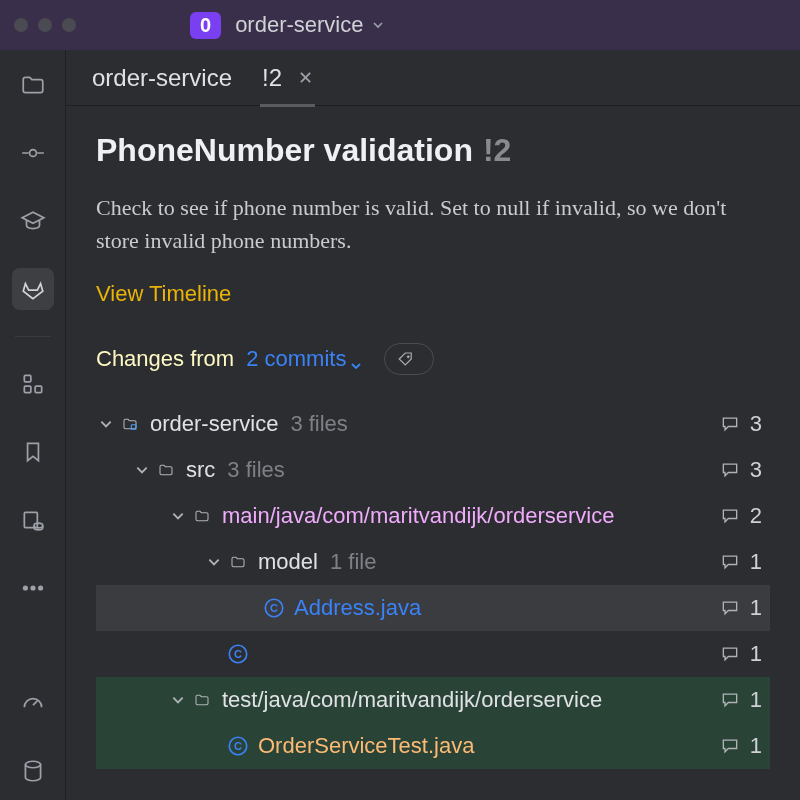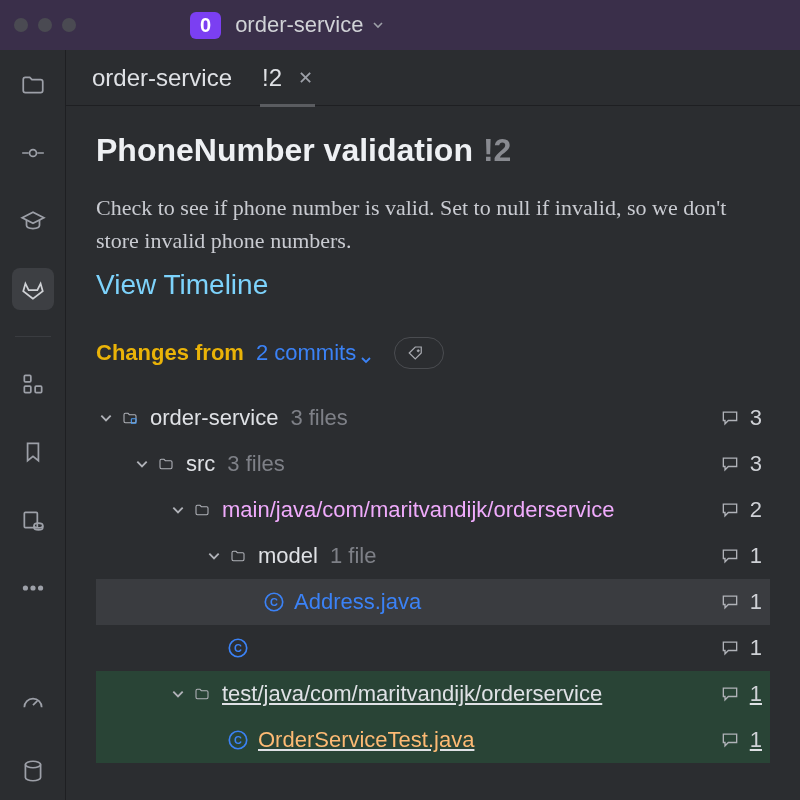--- a/index.html
+++ b/index.html
@@ -30,33 +30,33 @@
   .tabbar { height: 56px; display: flex; align-items: center; padding: 0 24px; gap: 26px; border-bottom: 1px solid #1e1f22; }
   .tab { font-size: 24px; color: #dfe1e5; padding: 14px 2px; position: relative; cursor: pointer; display: inline-flex; align-items: center; gap: 10px; }
   .tab.active::after { content: ""; position: absolute; left: 0; right: 0; bottom: -1px; height: 3px; background: #5a5c60; }
   .tab-close { color: #9da0a8; font-size: 18px; margin-left: 6px; }
 
   
   .mr-panel { padding: 26px 30px 0 30px; overflow: auto; flex: 1; }
   .mr-title { font-size: 32px; font-weight: 700; color: #eef0f3; display: flex; align-items: center; gap: 10px; }
   .mr-id { color: #888a90; font-weight: 600; }
   .mr-desc { margin-top: 22px; font-size: 22px; line-height: 1.5; color: #c9cbd1; max-width: 720px; font-family: Liberation Serif, serif; }
-  .link { color: #7dd3fc; font-size: 28px; margin-top: 12px; display: inline-block; cursor: pointer; }
+  .link { color: #eab308; font-size: 22px; margin-top: 24px; display: inline-block; cursor: pointer; }
 
   .changes-line { margin-top: 36px; display: flex; align-items: center; gap: 12px; font-size: 22px; }
-  .changes-label { font-weight: 700; color: #eab308; }
+  .changes-label { font-weight: 400; color: #fef9c3; }
   .commits-link { color: #3b82f6; cursor: pointer; display: inline-flex; align-items: flex-end; gap: 4px; }
   .branch-chip { margin-left: 10px; border: 1px solid #4a4c50; border-radius: 999px; padding: 6px 18px 6px 12px; display: inline-flex; align-items: center; gap: 10px; font-size: 20px; color: #c9cbd1; cursor: pointer; }
   .branch-chip svg { width: 18px; height: 18px; stroke: #a9abb1; }
 
   
   .tree { margin-top: 26px; font-size: 22px; }
   .row { display: flex; align-items: center; height: 46px; cursor: pointer; padding-right: 8px; }
   .row.selected { background: #3a3c40; }
-  .row.test-added { background: #294436; text-decoration: underline; }
+  .row.test-added { background: #294436; }
   .row .indent { display: inline-block; }
   .chev-cell { width: 20px; display: flex; align-items: center; justify-content: center; }
   .chev-cell svg { width: 14px; height: 14px; stroke: #b0b2b8; }
   .icon-cell { width: 28px; display: flex; align-items: center; justify-content: center; margin-right: 6px; }
   .folder-ic { width: 20px; height: 16px; stroke: #b0b2b8; fill: none; stroke-width: 1.6; }
   .class-ic { width: 22px; height: 22px; }
   .row .name { color: #dfe1e5; }
   .row .meta { margin-left: 12px; color: #7e8087; }
   .row .spacer { flex: 1; }
   .comment-ic { display: inline-flex; align-items: center; gap: 6px; color: #b0b2b8; }

